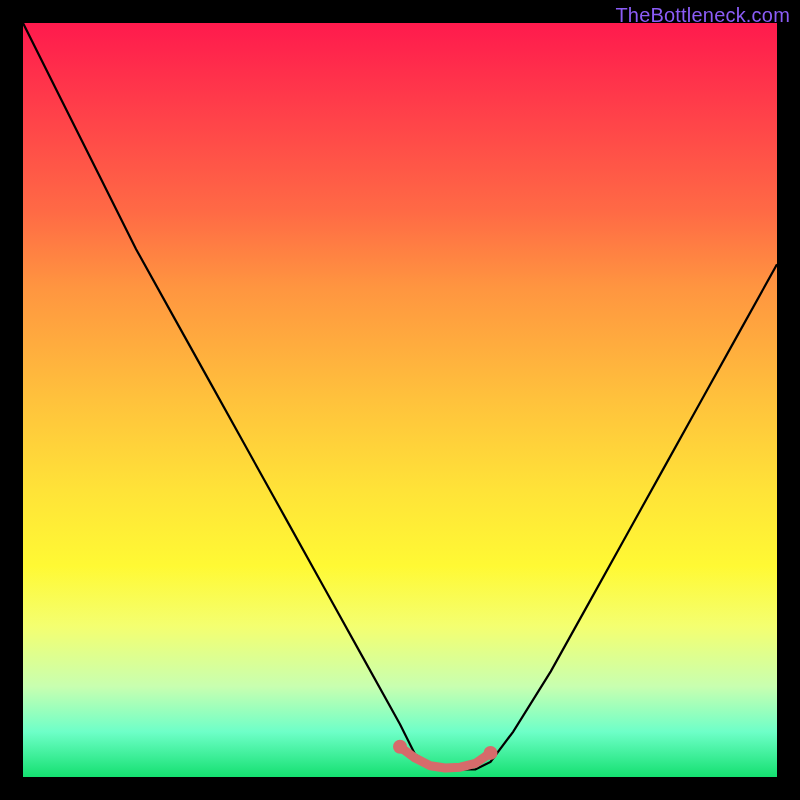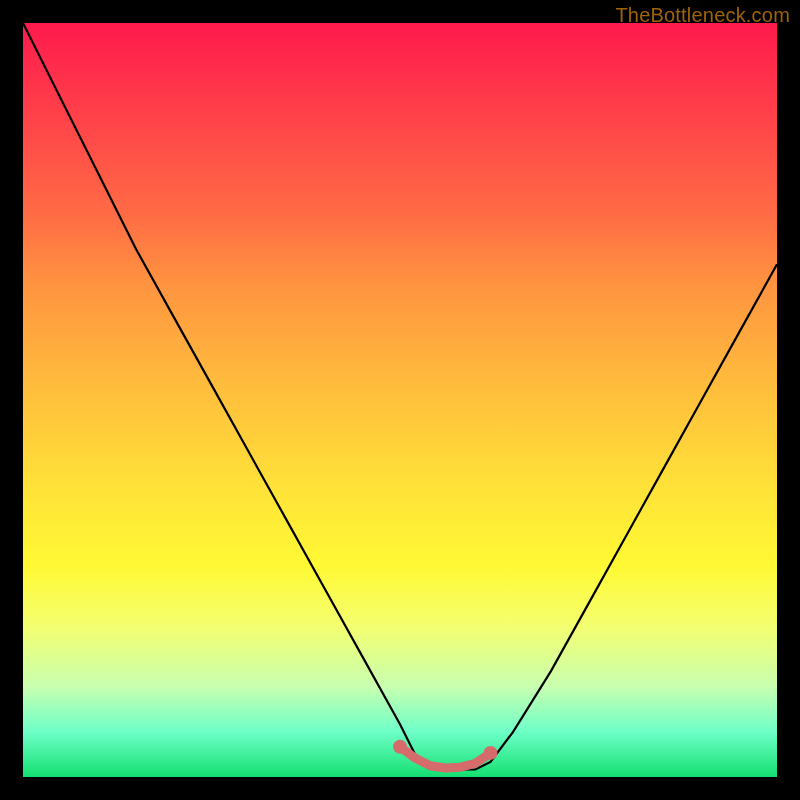--- a/index.html
+++ b/index.html
@@ -39,21 +39,21 @@
     top: 0;
     width: 754px;
     height: 754px;
     pointer-events: none;
   }
 
   .watermark {
     position: absolute;
     top: 4px;
     right: 10px;
-    color: #a16207;
+    color: #8b5cf6;
     font-size: 20px;
     font-weight: 500;
     letter-spacing: 0.2px;
   }
 </style>
 </head>
 <body>
 
 <div class="outer">
   <div class="watermark">TheBottleneck.com</div>

